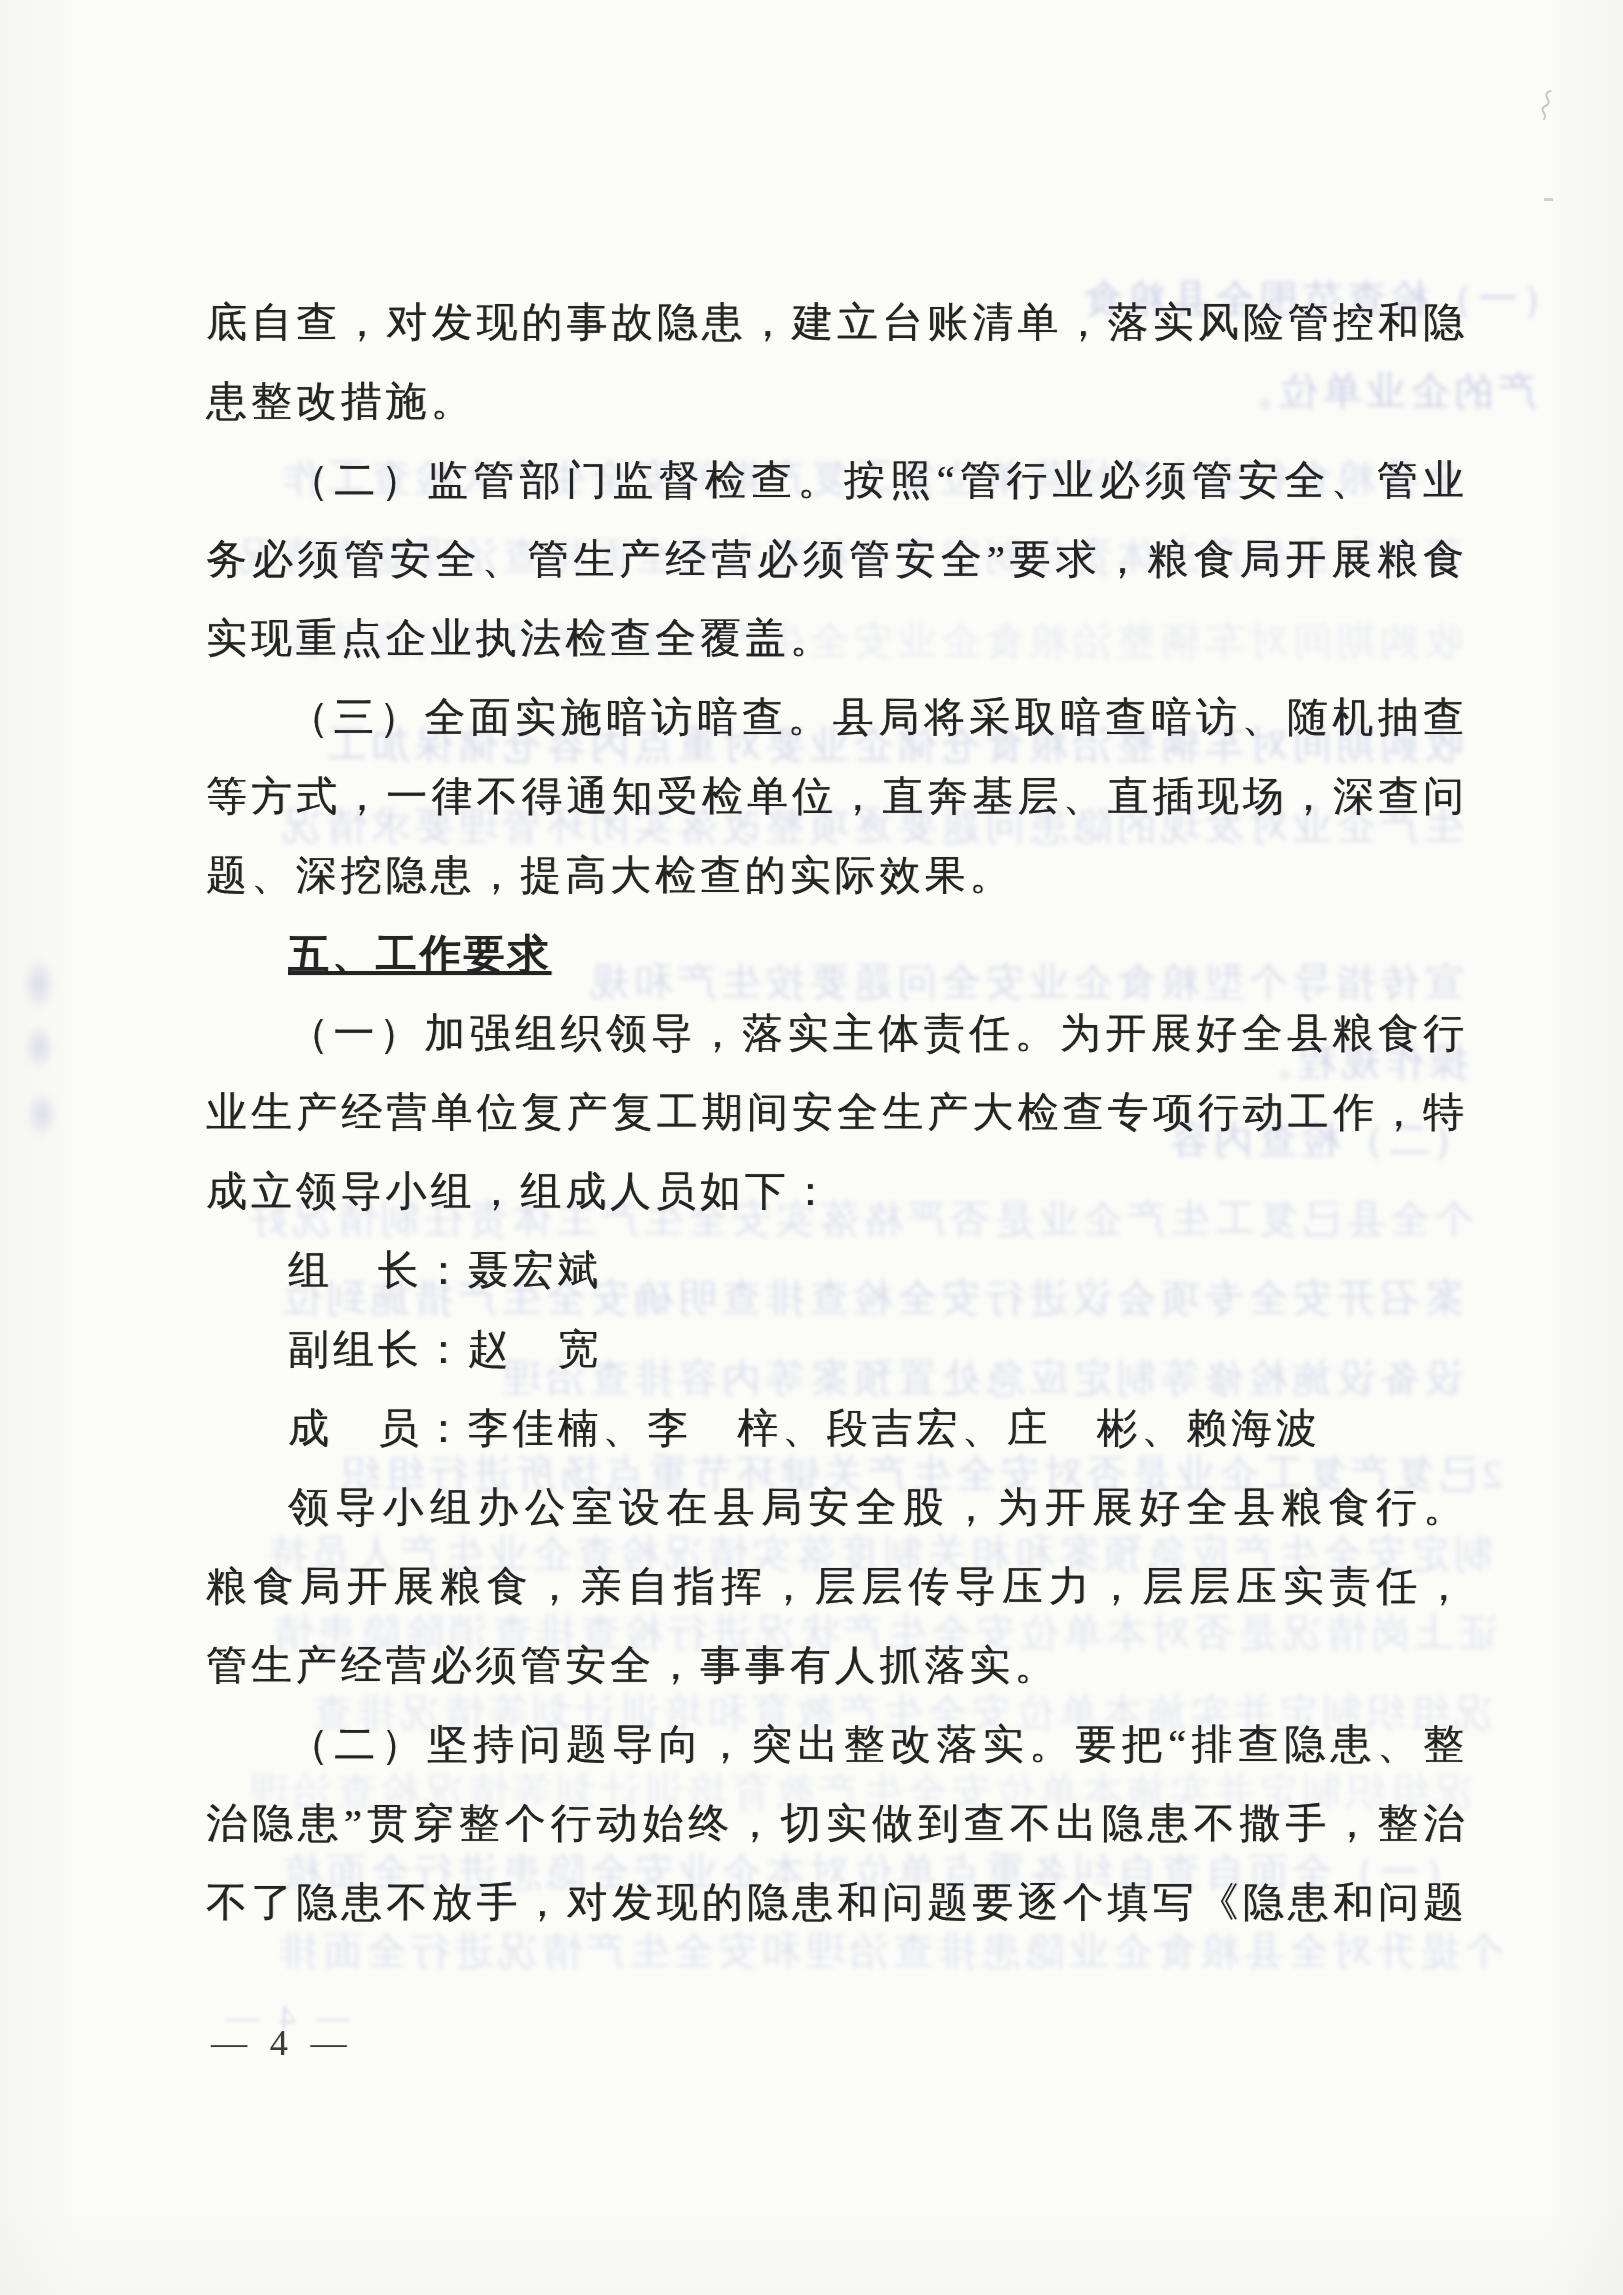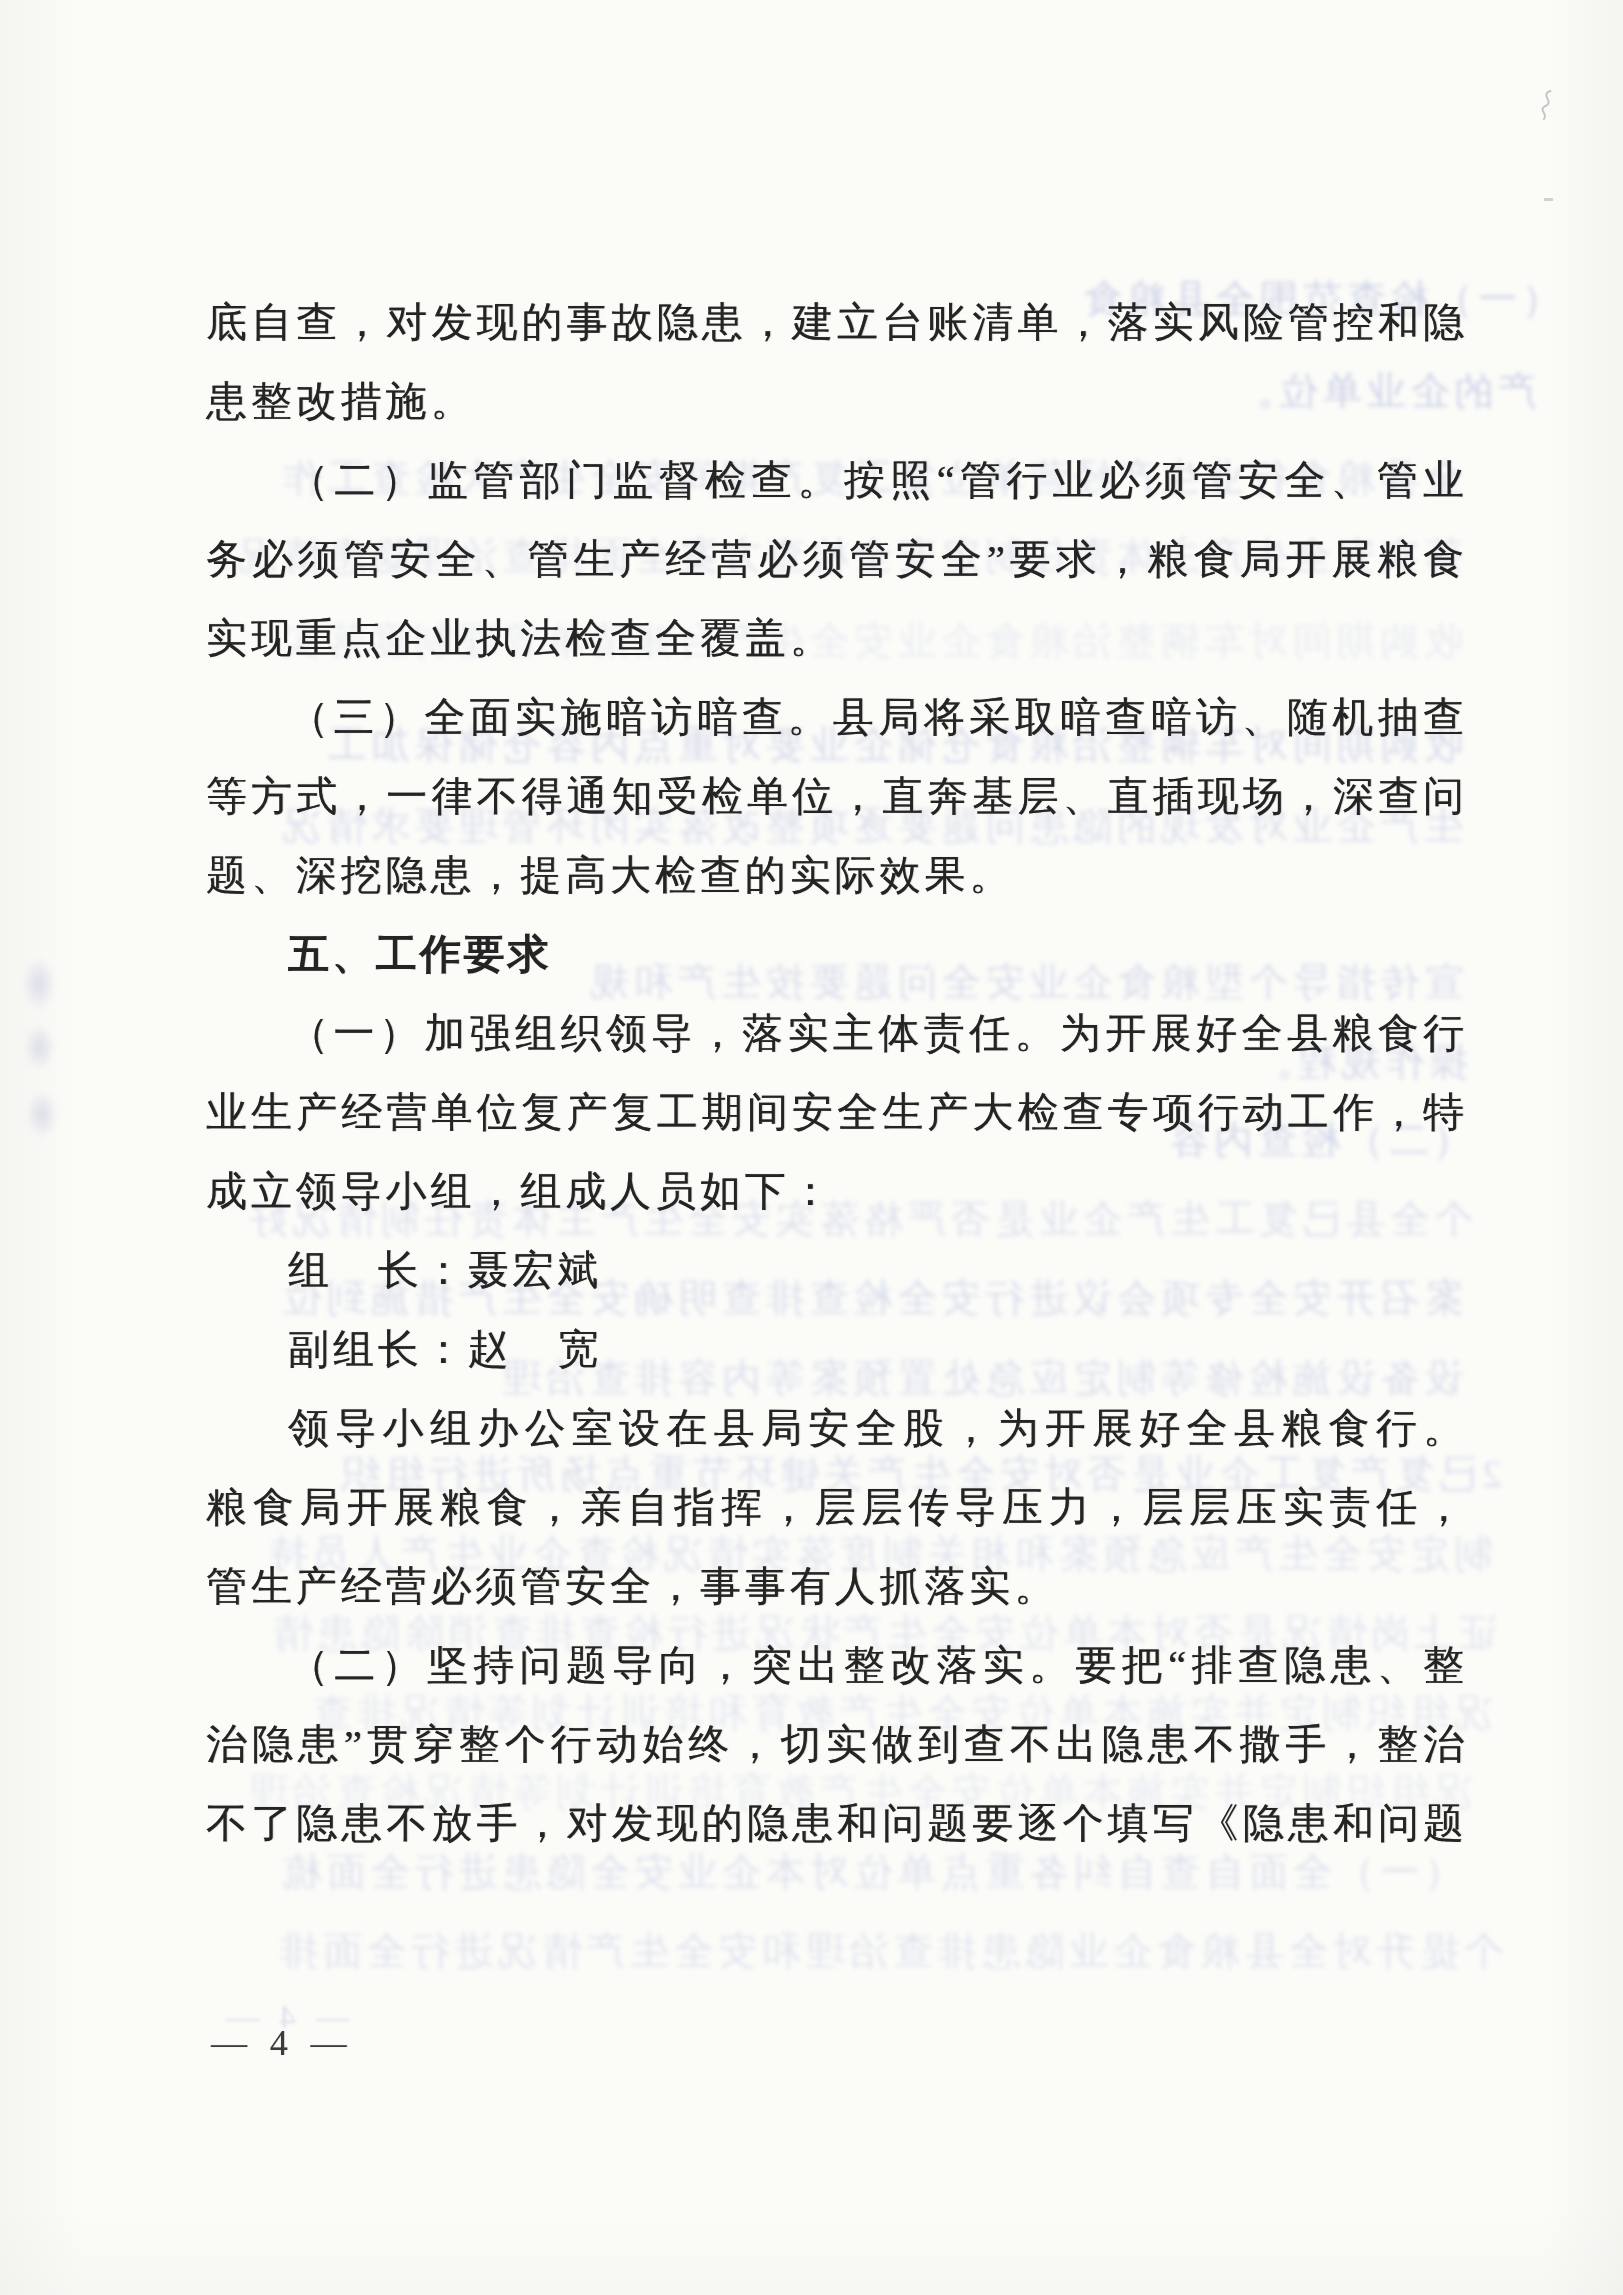--- a/index.html
+++ b/index.html
@@ -43,20 +43,21 @@
     white-space: normal;
     text-align: justify;
     text-align-last: justify;
   }
   .ln.indent { text-indent: 82px; }
   .ln.heading {
     font-family: "Liberation Sans", "DejaVu Sans", sans-serif;
     font-weight: 700;
     letter-spacing: 2.9px;
     text-shadow: 0.5px 0.2px 0.7px rgba(20,20,20,0.4);
+    text-decoration: underline;
   }
 
   
   .page-num {
     position: absolute;
     left: 211px;
     top: 2022px;
     font-size: 36px;
     letter-spacing: 6.9px;
     color: #3b3b3b;
@@ -152,20 +153,21 @@
   <div class="ln">实现重点企业执法检查全覆盖。</div>
   <div class="ln justify indent">（三）全面实施暗访暗查。县局将采取暗查暗访、随机抽查</div>
   <div class="ln justify">等方式，一律不得通知受检单位，直奔基层、直插现场，深查问</div>
   <div class="ln">题、深挖隐患，提高大检查的实际效果。</div>
   <div class="ln heading indent">五、工作要求</div>
   <div class="ln justify indent">（一）加强组织领导，落实主体责任。为开展好全县粮食行</div>
   <div class="ln justify">业生产经营单位复产复工期间安全生产大检查专项行动工作，特</div>
   <div class="ln">成立领导小组，组成人员如下：</div>
   <div class="ln indent">组　长：聂宏斌</div>
   <div class="ln indent">副组长：赵　宽</div>
+  <div class="ln indent">成　员：李佳楠、李　梓、段吉宏、庄　彬、赖海波</div>
   <div class="ln justify indent">领导小组办公室设在县局安全股，为开展好全县粮食行。</div>
   <div class="ln justify">粮食局开展粮食，亲自指挥，层层传导压力，层层压实责任，</div>
   <div class="ln">管生产经营必须管安全，事事有人抓落实。</div>
   <div class="ln justify indent">（二）坚持问题导向，突出整改落实。要把“排查隐患、整</div>
   <div class="ln justify">治隐患”贯穿整个行动始终，切实做到查不出隐患不撒手，整治</div>
   <div class="ln justify">不了隐患不放手，对发现的隐患和问题要逐个填写《隐患和问题</div>
 </div>
 
 <div class="page-num">— 4 —</div>
 

